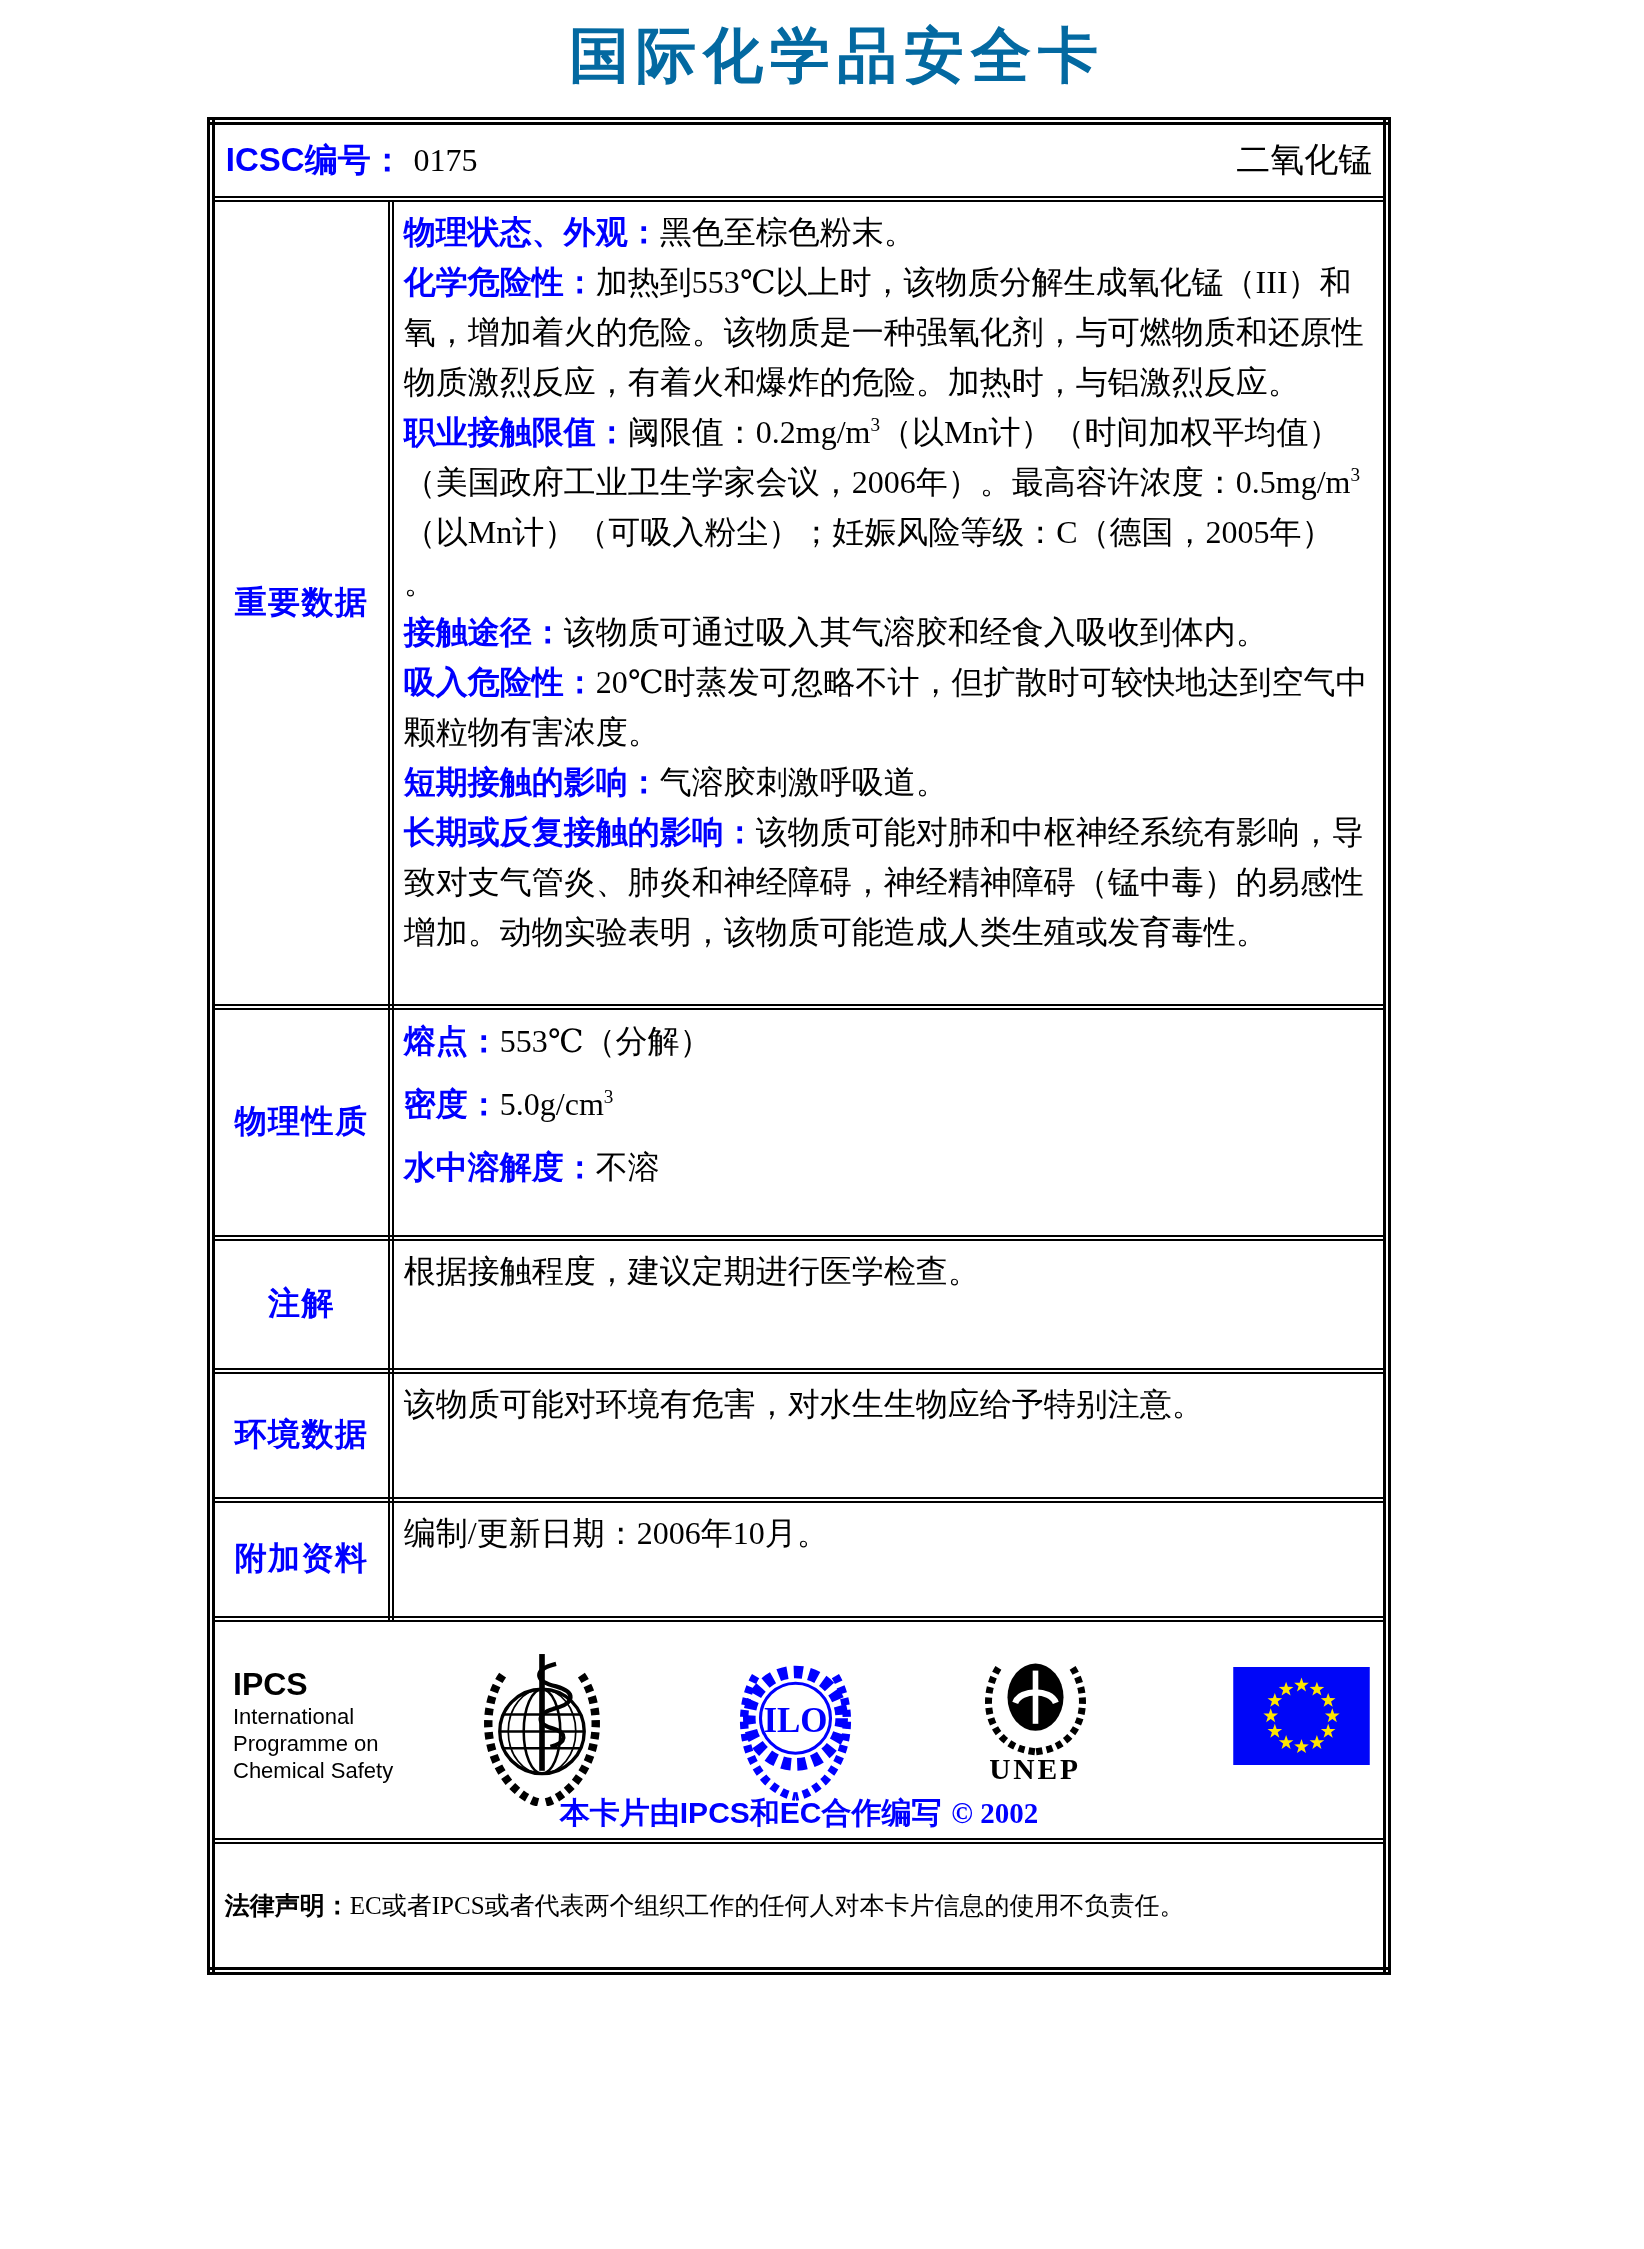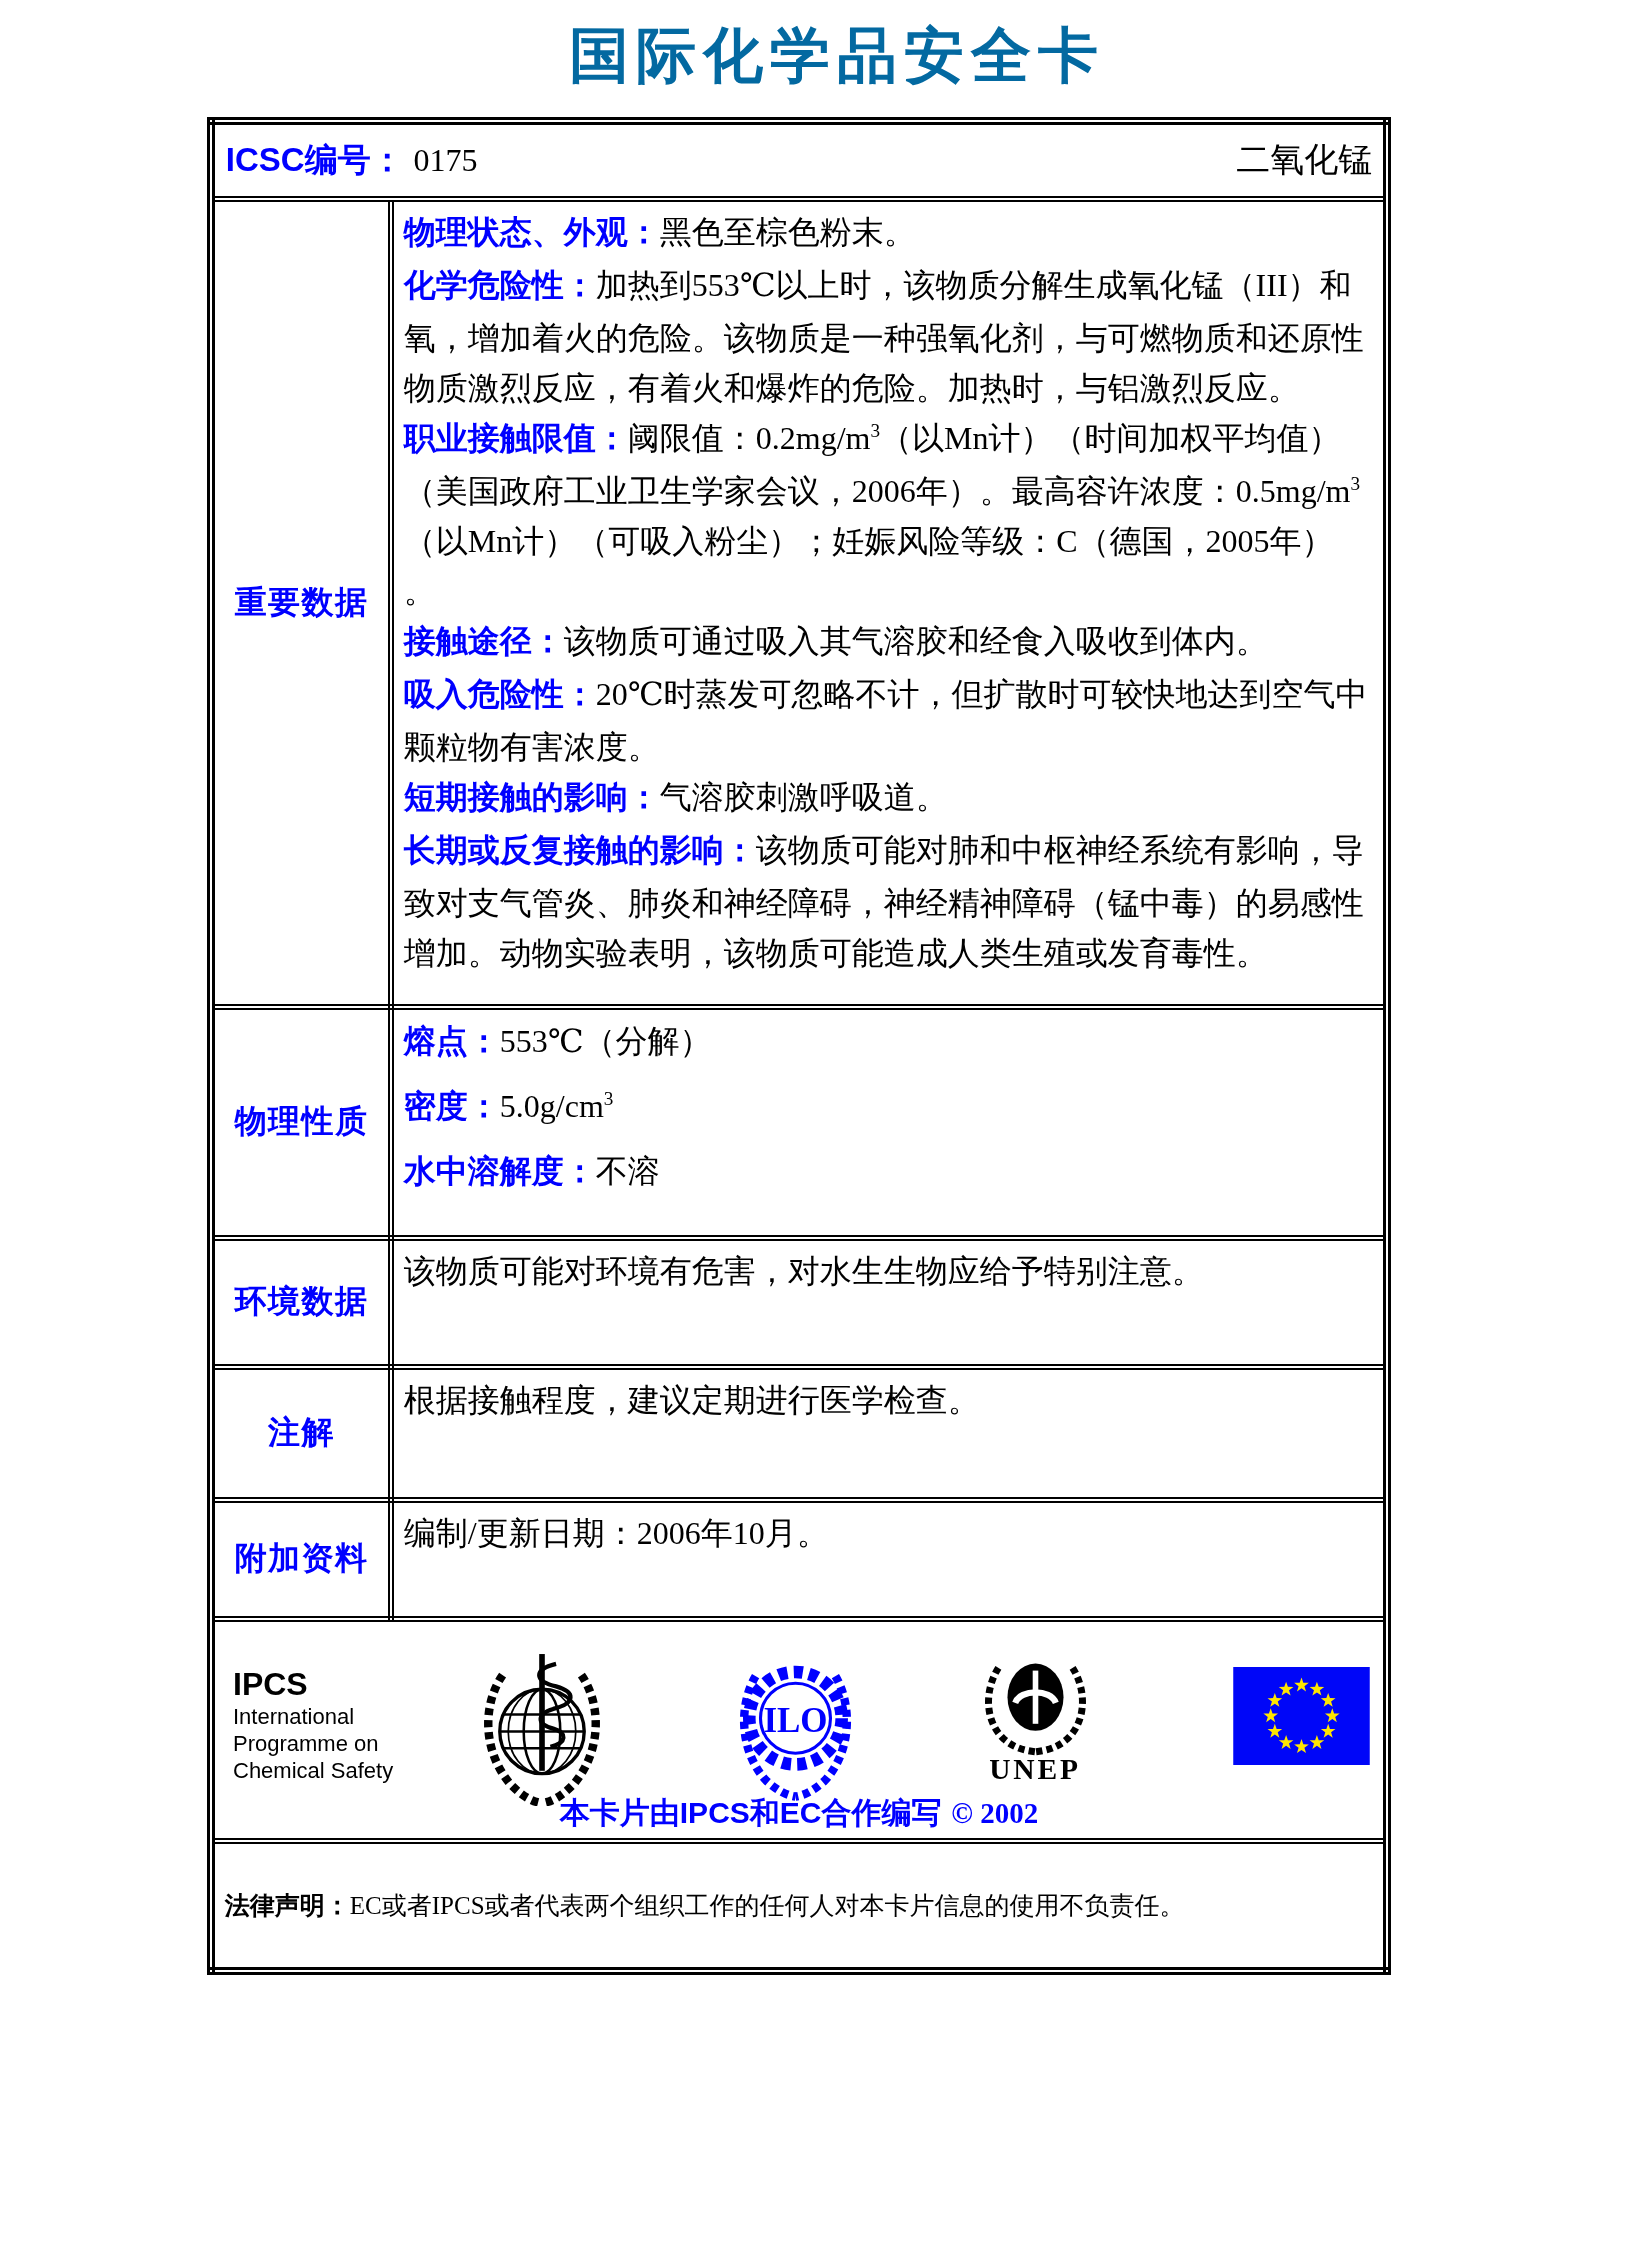--- a/index.html
+++ b/index.html
@@ -62,21 +62,21 @@
   
   .content-cell {
     vertical-align: top;
     padding: 5.6px 11.2px 5.6px 9.8px;
     font-size: 32px;
     line-height: 50px;
   }
   .content-cell p.entry { margin: 0; }
   .entry-label {
     color: #0000ff;
-    font-family: Liberation Mono, monospace;
+    font-family: Liberation Serif, serif;
     font-weight: bold;
   }
   sup { font-size: 0.6em; line-height: 0; }
   .physical-cell p.entry { margin: 0 0 9.8px 0; line-height: 53px; }
 
   
   .logos-cell { height: 216px; position: relative; padding: 0; }
   .ipcs-block {
     position: absolute; left: 18px; top: 44px;
     font-family: "Liberation Sans", "DejaVu Sans", sans-serif;
@@ -150,30 +150,30 @@
   <tr>
     <td class="label-cell" style="height:223px;">物理性质</td>
     <td class="content-cell physical-cell">
           <p class="entry"><span class="entry-label">熔点：</span><span>553℃（分解）</span></p>
           <p class="entry"><span class="entry-label">密度：</span><span>5.0g/cm</span><sup>3</sup></p>
           <p class="entry"><span class="entry-label">水中溶解度：</span><span>不溶</span></p>
         </td>
   </tr>
 
   <tr>
+    <td class="label-cell" style="height:125px;">注解</td>
+    <td class="content-cell">
+      <p class="entry">根据接触程度，建议定期进行医学检查。</p>
+    </td>
+  </tr>
+
+  <tr>
     <td class="label-cell" style="height:121px;">环境数据</td>
     <td class="content-cell">
       <p class="entry">该物质可能对环境有危害，对水生生物应给予特别注意。</p>
-    </td>
-  </tr>
-
-  <tr>
-    <td class="label-cell" style="height:125px;">注解</td>
-    <td class="content-cell">
-      <p class="entry">根据接触程度，建议定期进行医学检查。</p>
     </td>
   </tr>
 
   <tr>
     <td class="label-cell" style="height:111px;">附加资料</td>
     <td class="content-cell">
       <p class="entry">编制/更新日期：2006年10月。</p>
     </td>
   </tr>
 

